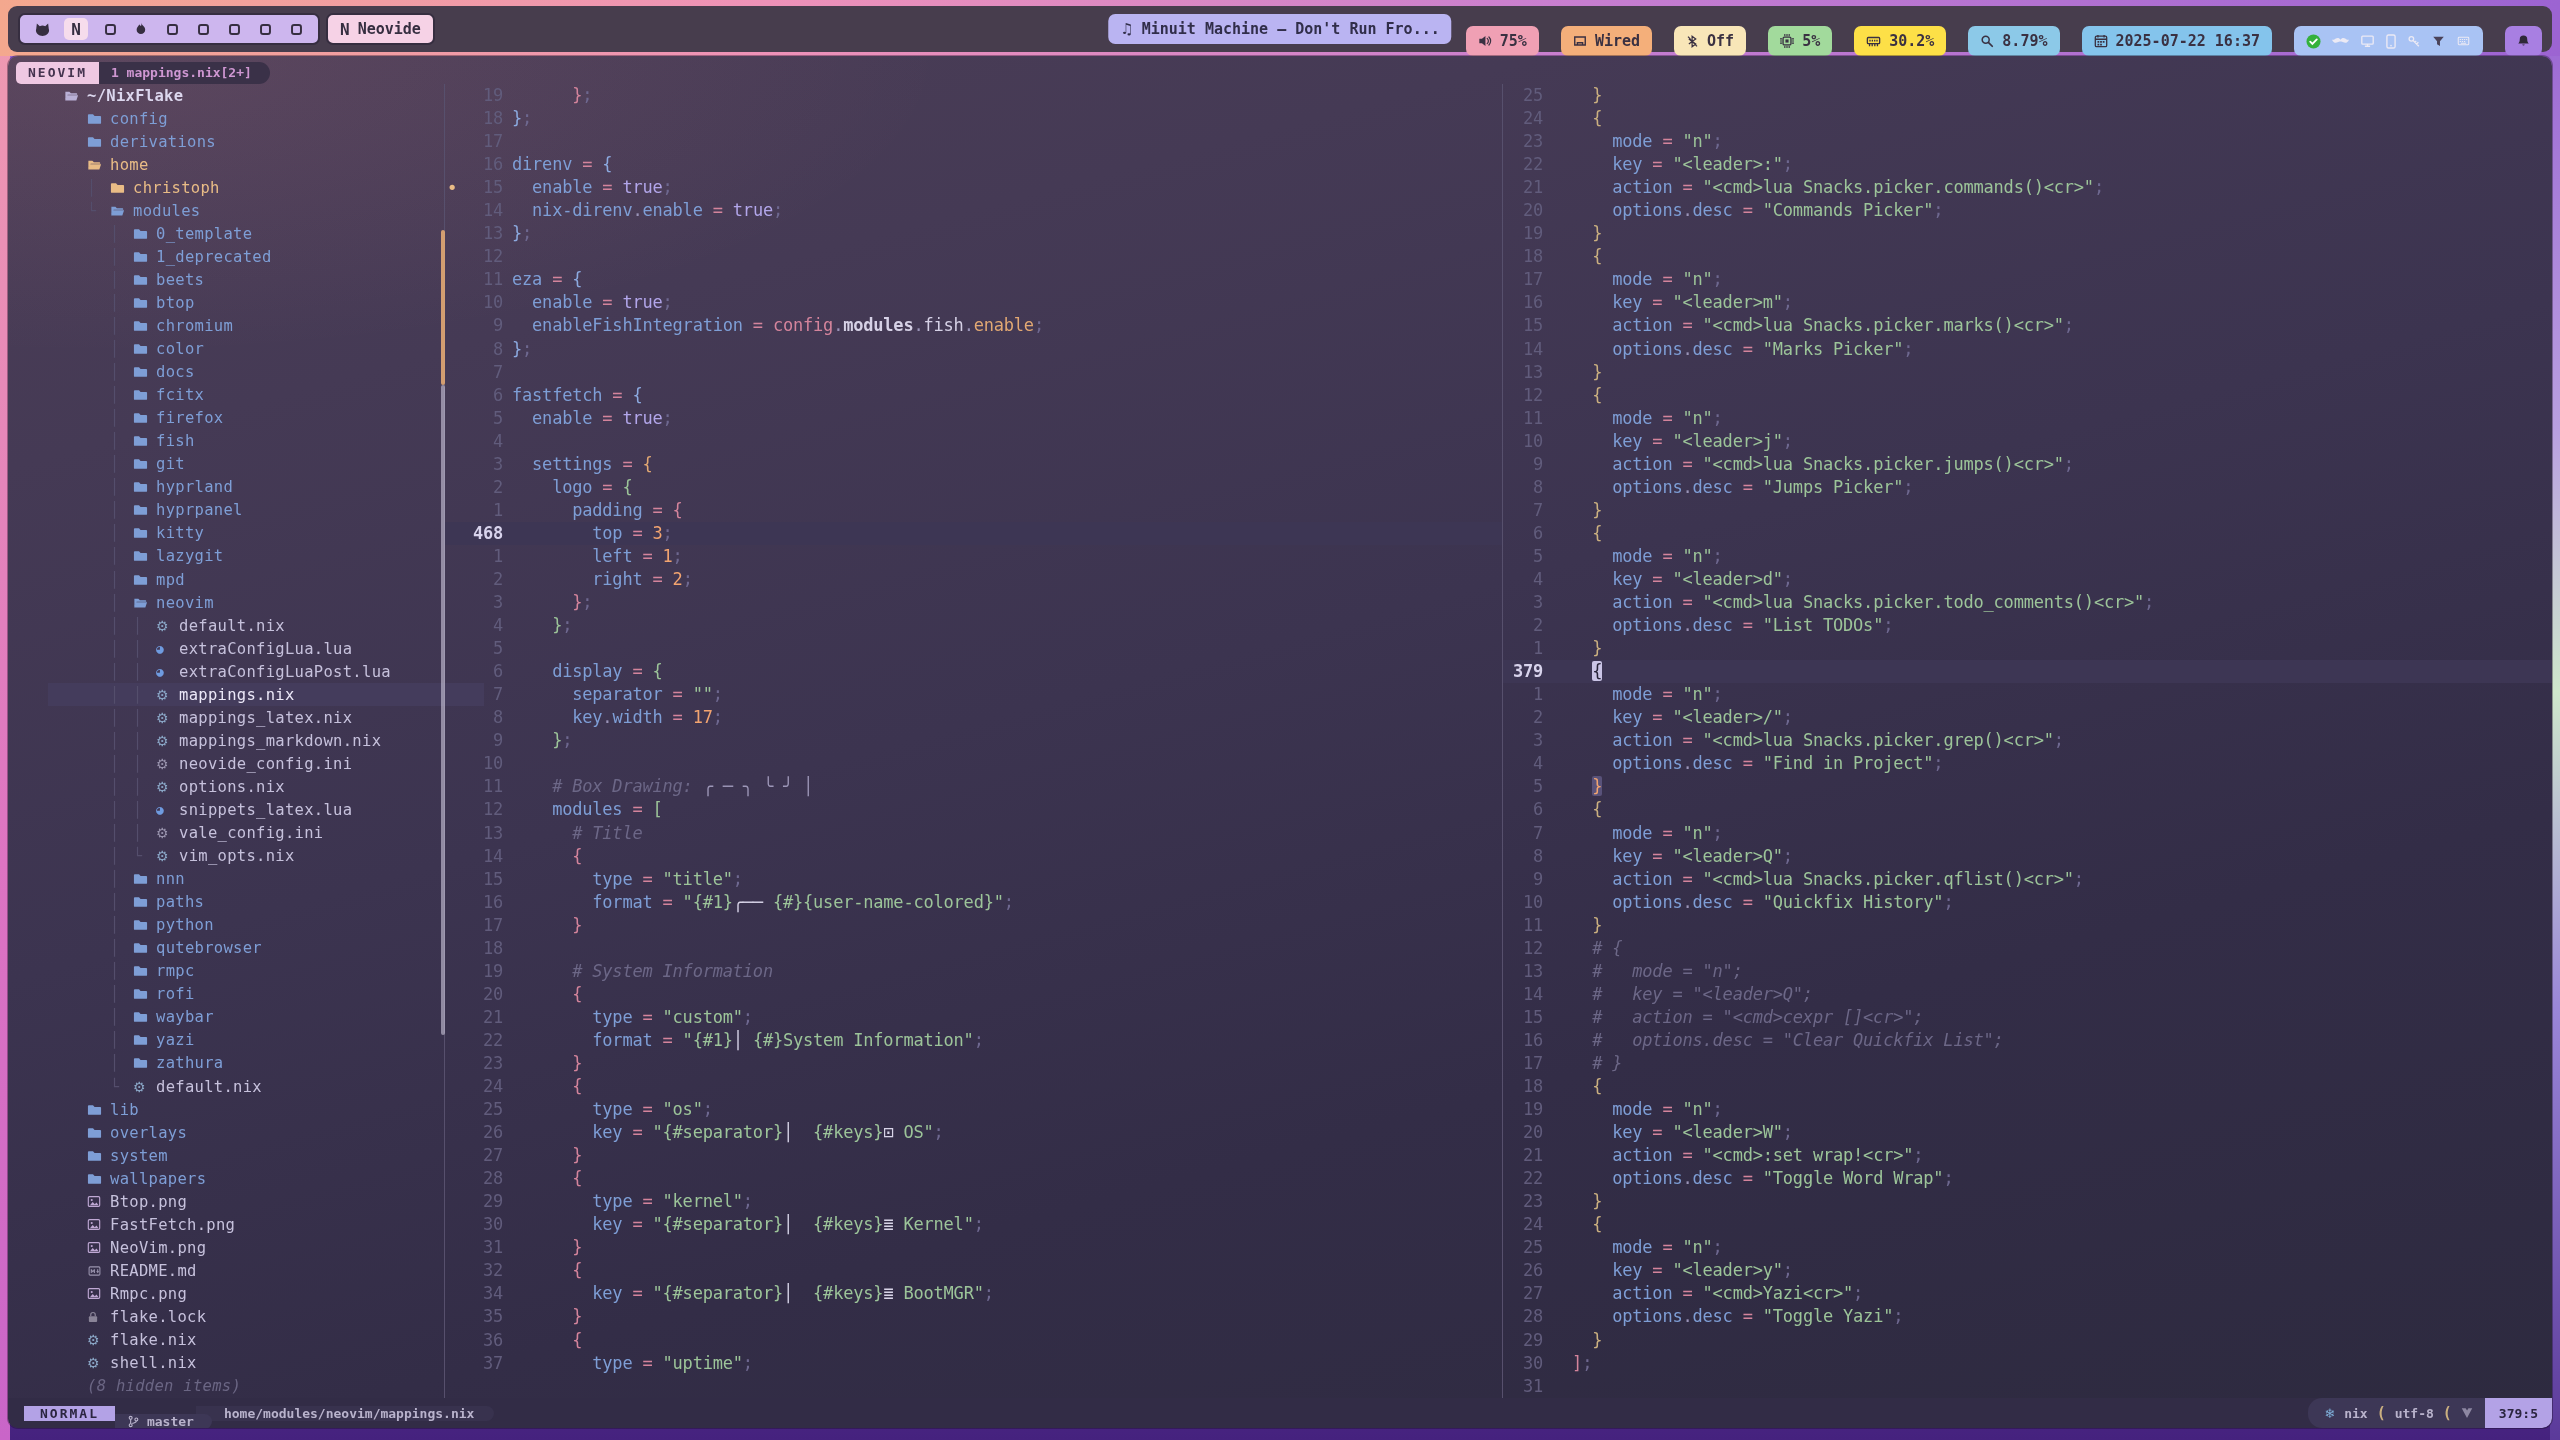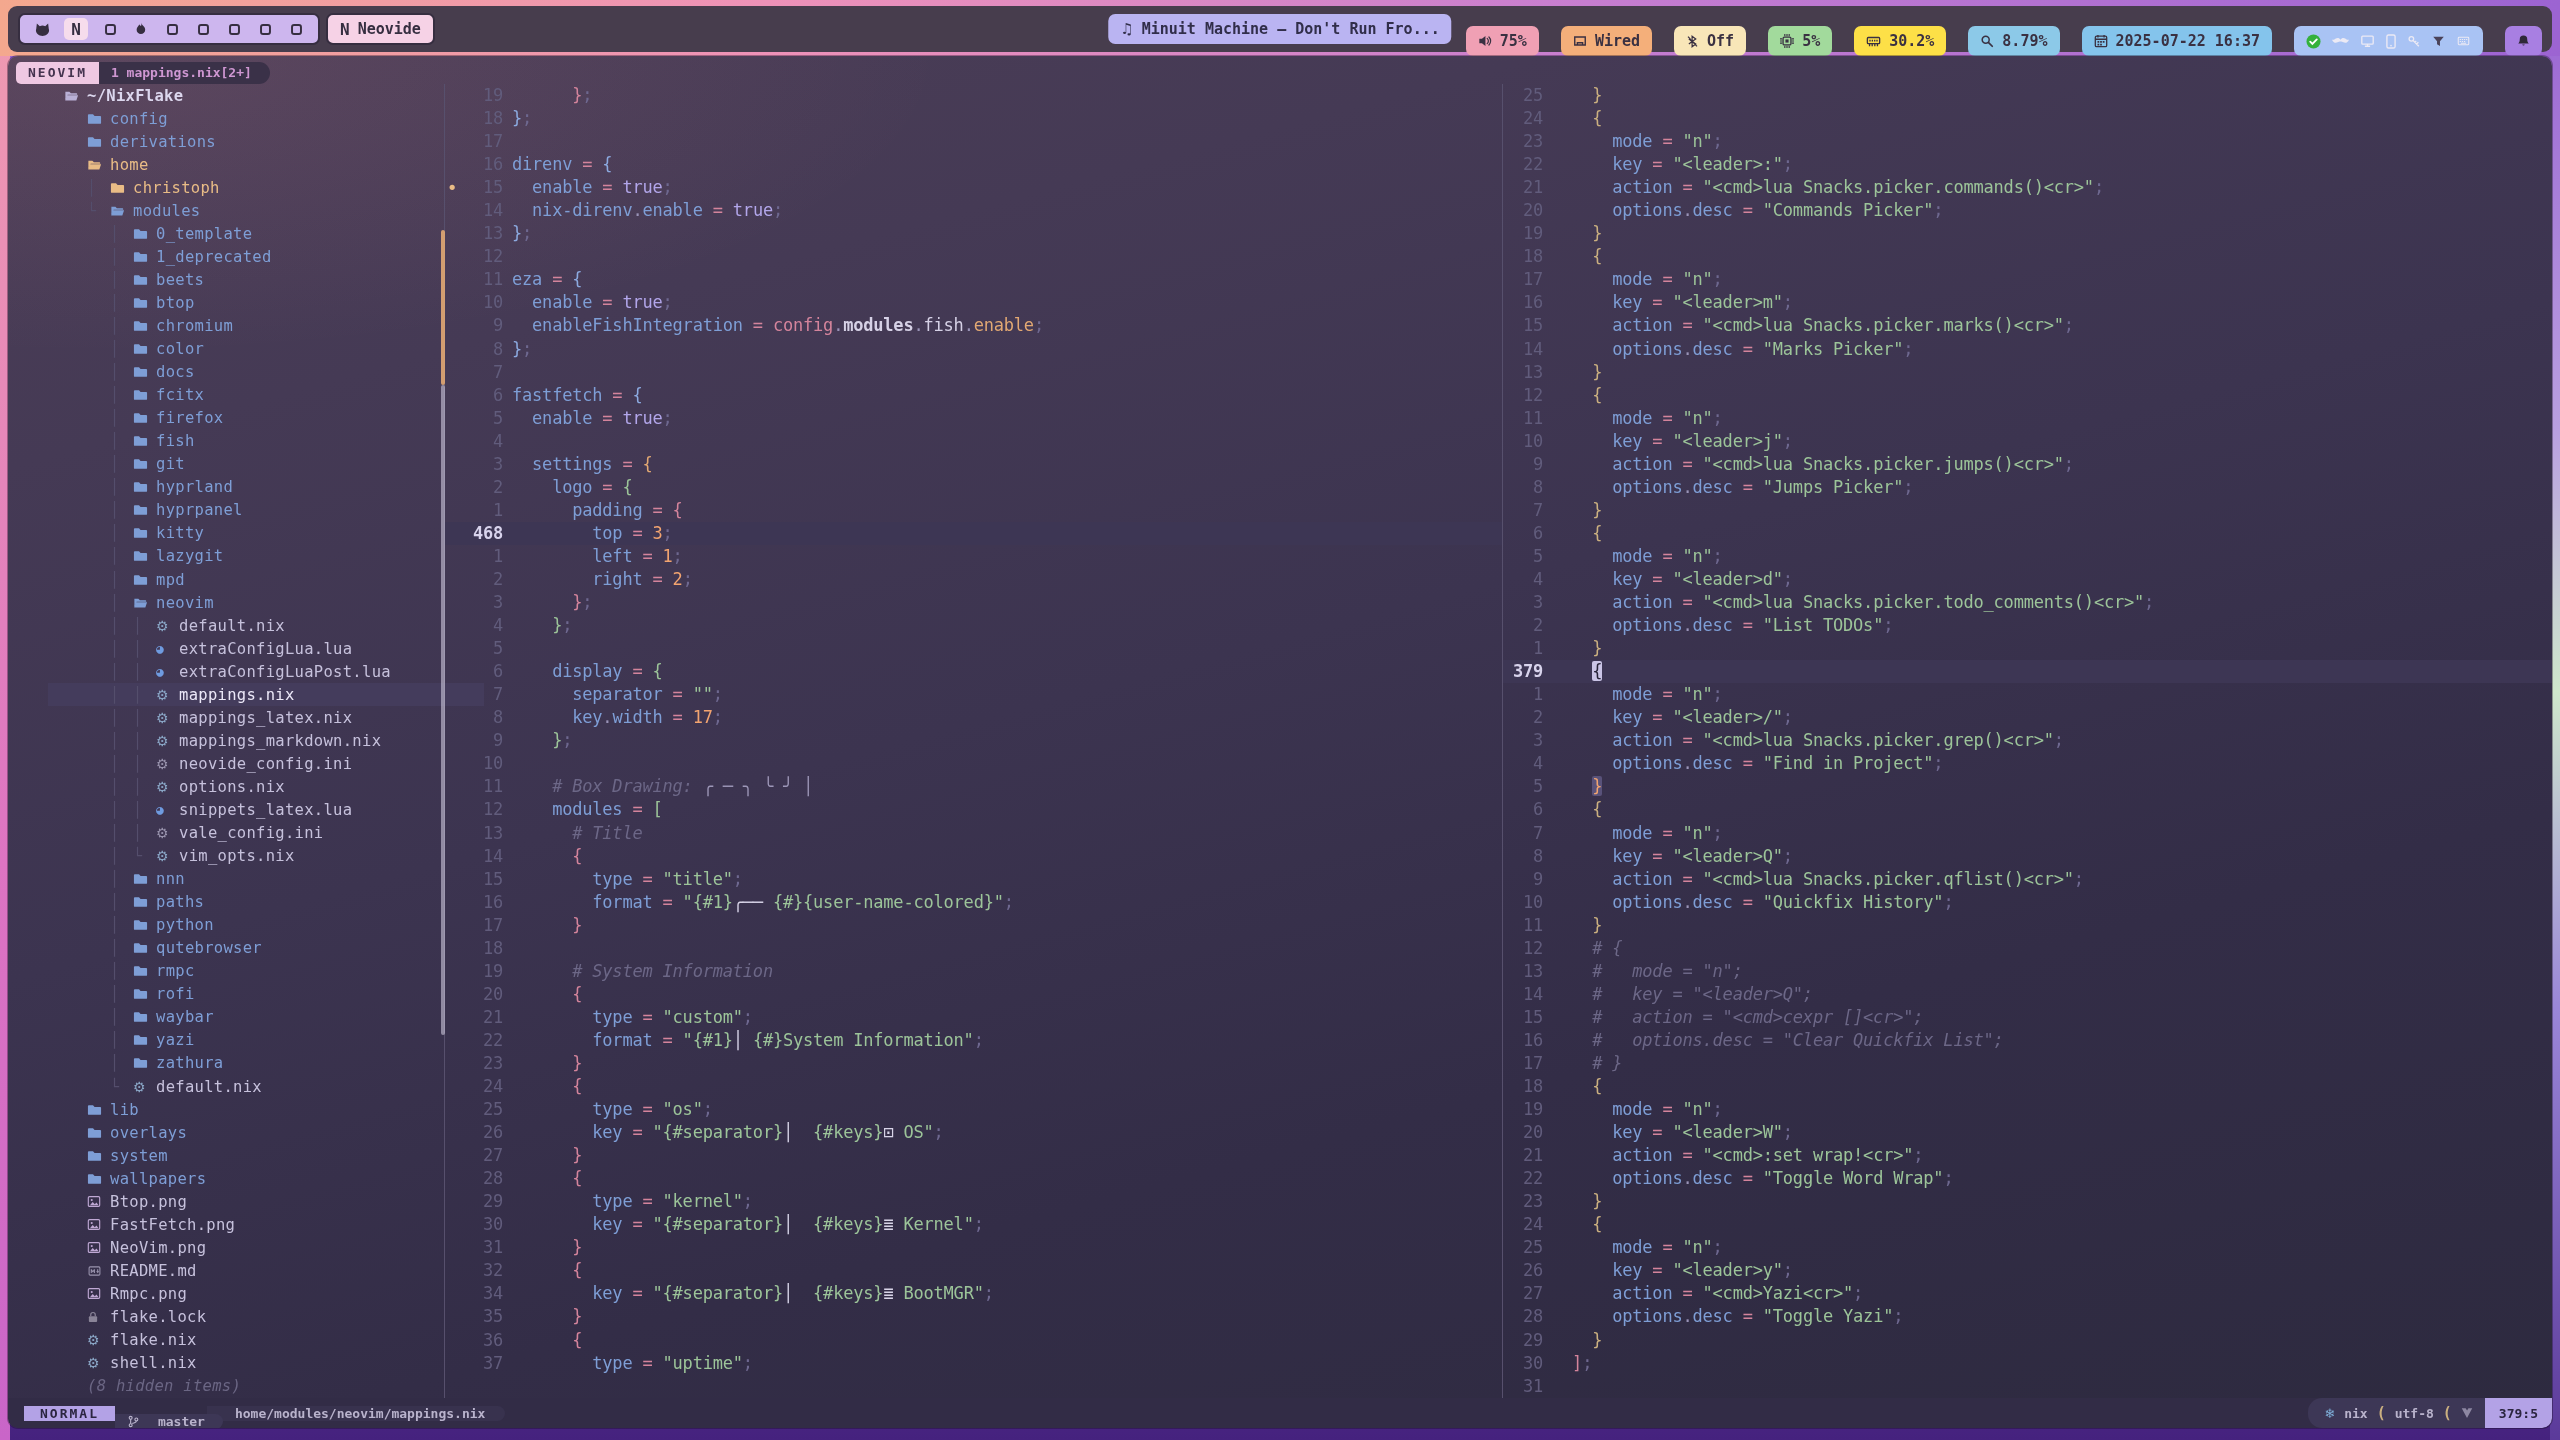--- a/index.html
+++ b/index.html
@@ -75,21 +75,21 @@
   .tk-cfg{color:#d4849c;} .tk-fld{color:#d6d1e6;} .tk-fldb{color:#d6d1e6;font-weight:bold;}
   .tk-en{color:#e2a873;}
   .tk-match{color:#f2a470;background:#59527a;border-radius:2px;}
   .tk-cursor{color:#272338;background:#cac4e6;border-radius:2px;}
   
   .statusline{position:absolute;left:0;right:0;bottom:0;height:30px;background:#322c46;
     display:flex;align-items:stretch;font-weight:bold;font-size:13px;color:#b9b3cc;border-radius:0 0 10px 10px;}
   .sl-left{display:flex;align-items:center;padding-left:16px;}
   .seg{display:flex;align-items:center;}
   .seg-mode{background:#b3a2e6;color:#2b2540;padding:0 16px;letter-spacing:2px;z-index:3;}
-  .seg-branch{background:#3d3756;padding:0 18px 0 12px;border-radius:0 14px 14px 0;gap:18px;z-index:2;margin-top:16px;}
+  .seg-branch{background:#3d3756;padding:0 18px 0 12px;border-radius:0 14px 14px 0;gap:7px;z-index:2;margin-top:16px;}
   .seg-path{background:#38324e;padding:0 20px 0 28px;margin-left:-16px;border-radius:0 14px 14px 0;z-index:1;color:#b9b3cc;}
   .sl-right{margin-left:auto;display:flex;align-items:stretch;}
   .seg-info{background:#3d3756;border-radius:14px 0 0 14px;padding:0 12px 0 16px;gap:9px;}
   .sep-paren{color:#cbb080;font-size:15px;}
   .seg-pos{background:#b3a2e6;color:#2b2540;padding:0 14px;border-radius:0 0 9px 0;}
   .nix-flake{color:#7eaed8;font-family:"DejaVu Sans",sans-serif;}
 </style>
 </head>
 <body>
 

